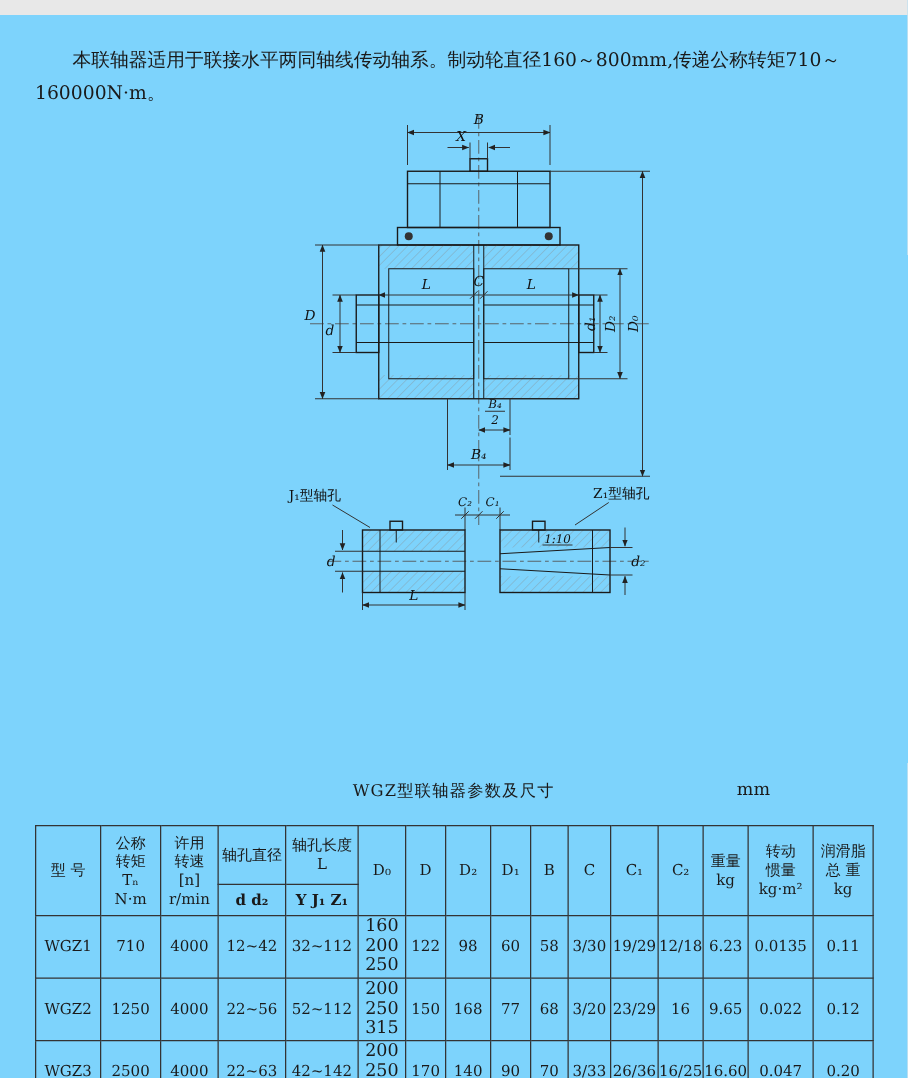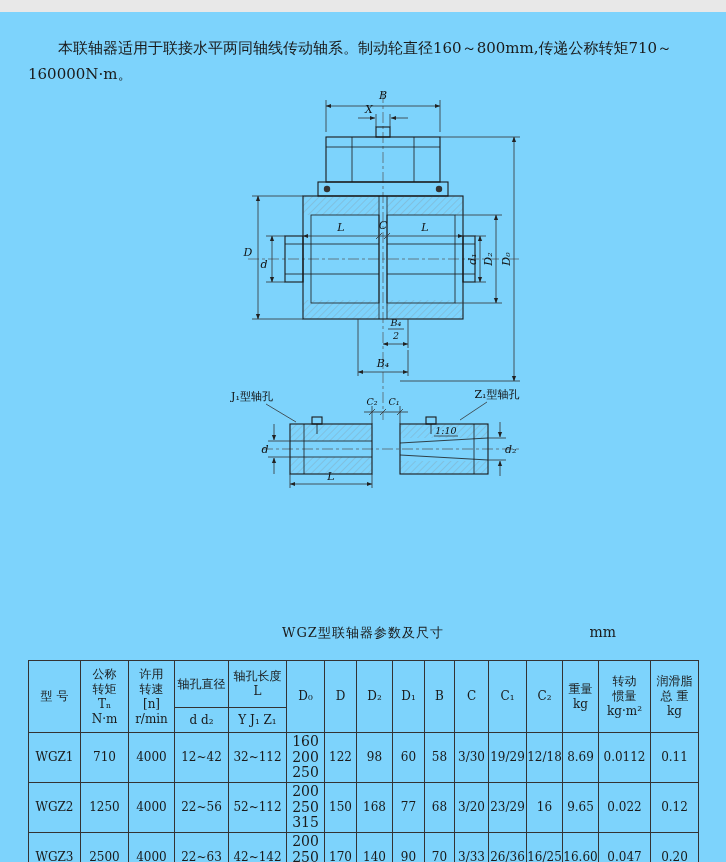--- a/index.html
+++ b/index.html
@@ -30,21 +30,21 @@
     position:absolute;top:648px;left:28px;width:670px;
     border-collapse:collapse;table-layout:fixed;
   }
   .params th,.params td{
     border:1px solid #333;text-align:center;vertical-align:middle;
     font-size:12px;font-weight:normal;white-space:pre-line;
     padding:1px 0;line-height:1.25;
     font-family:"DejaVu Serif","DejaVu Sans","Liberation Serif",serif;
   }
   .params tr.hr1 th{height:44px;}
-  .params tr.hr2 th{height:22px;}
+  .params tr.hr2 th{height:22px;font-weight:bold;}
   .params tr.data{height:42px;}
   .params td.stack{line-height:1.12;font-size:14px;}
 </style>
 </head>
 <body>
 
 <div class="page">
 
   <p class="intro">　　本联轴器适用于联接水平两同轴线传动轴系。制动轮直径160～800mm,传递公称转矩710～160000N·m。</p>
 
@@ -294,22 +294,22 @@
       <td class="stack">160
 200
 250</td>
       <td>122</td>
       <td>98</td>
       <td>60</td>
       <td>58</td>
       <td>3/30</td>
       <td>19/29</td>
       <td>12/18</td>
-      <td>8.69</td>
-      <td>0.0112</td>
+      <td>6.23</td>
+      <td>0.0135</td>
       <td>0.11</td>
     </tr>
     <tr class="data">
       <td>WGZ2</td>
       <td>1250</td>
       <td>4000</td>
       <td>22~56</td>
       <td>52~112</td>
       <td class="stack">200
 250

